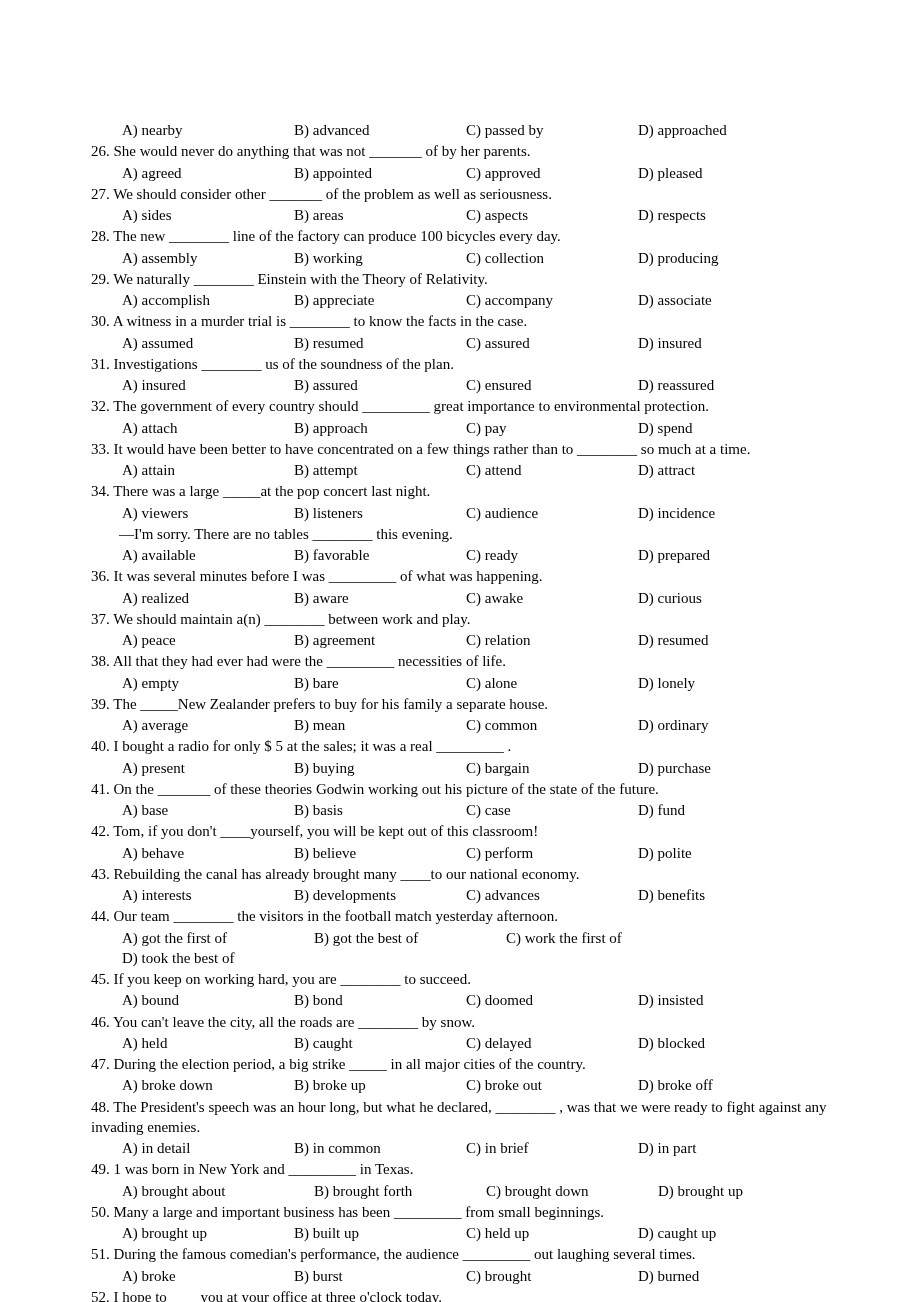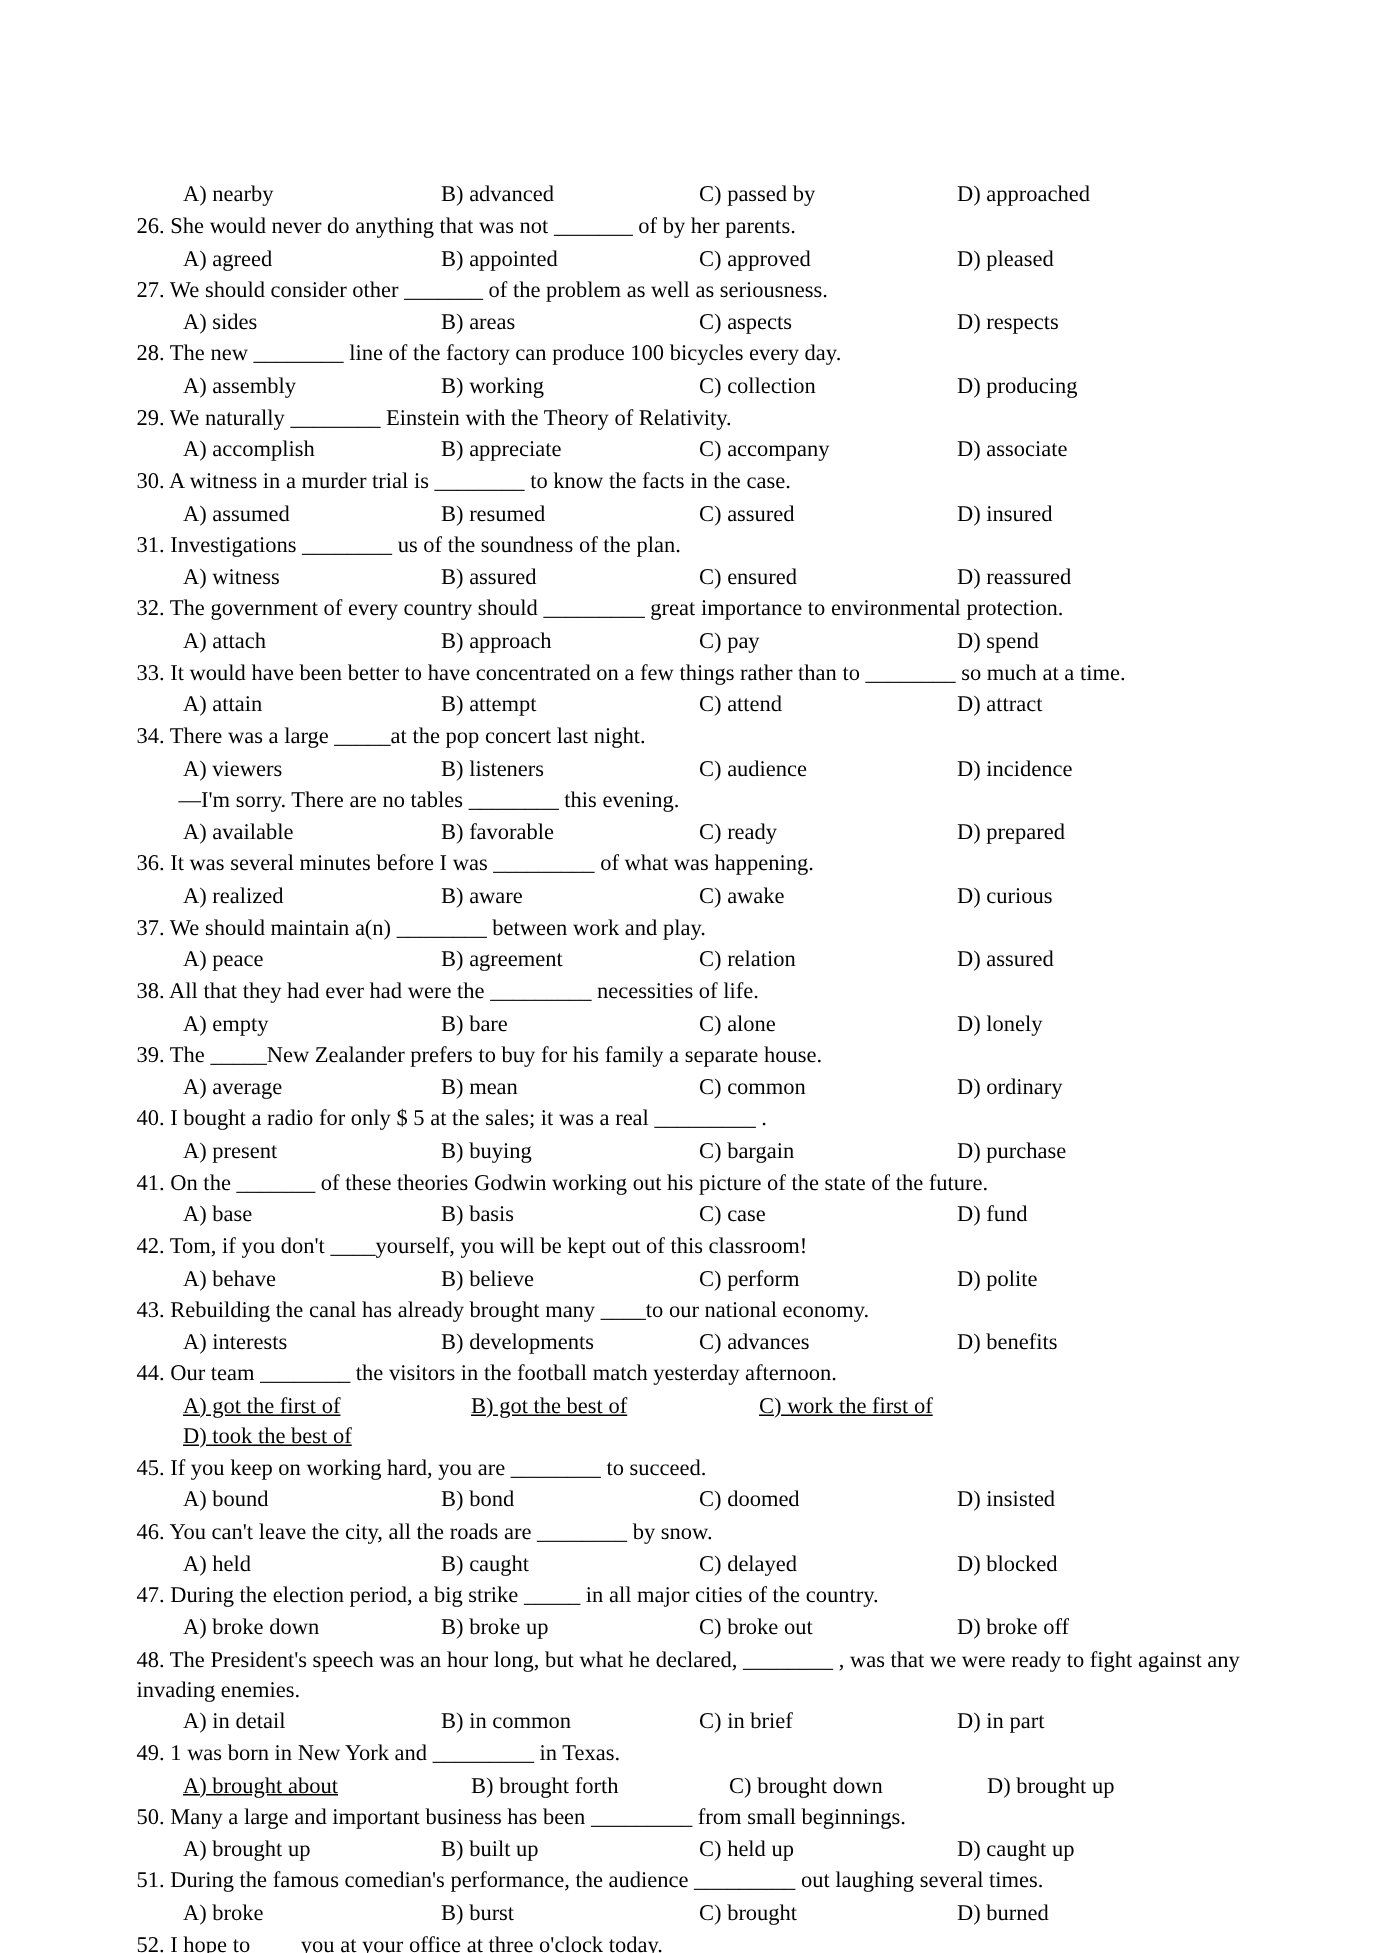--- a/index.html
+++ b/index.html
@@ -17,21 +17,21 @@
   }
   .options {
     padding-left: 32px;
     display: flex;
     flex-wrap: wrap;
   }
   .opt {
     min-width: 160px;
     padding-right: 12px;
   }
-  .opt.wide { min-width: 180px; text-decoration: underline; }
+  .opt.wide { min-width: 180px; }
 </style>
 </head>
 <body>
 
 <div id="content">
     <div class="options">
       <span class="opt">A) nearby</span>
       <span class="opt">B) advanced</span>
       <span class="opt">C) passed by</span>
       <span class="opt">D) approached</span>
@@ -66,21 +66,21 @@
     </div>
     <div class="q-line">30. A witness in a murder trial is ________  to know the facts in the case.</div>
     <div class="options">
       <span class="opt">A) assumed</span>
       <span class="opt">B) resumed</span>
       <span class="opt">C) assured</span>
       <span class="opt">D) insured</span>
     </div>
     <div class="q-line">31. Investigations ________  us of the soundness of the plan.</div>
     <div class="options">
-      <span class="opt">A) witness</span>
+      <span class="opt">A) insured</span>
       <span class="opt">B) assured</span>
       <span class="opt">C) ensured</span>
       <span class="opt">D) reassured</span>
     </div>
     <div class="q-line">32. The government of every country should _________  great importance to environmental protection.</div>
     <div class="options">
       <span class="opt">A) attach</span>
       <span class="opt">B) approach</span>
       <span class="opt">C) pay</span>
       <span class="opt">D) spend</span>
@@ -111,21 +111,21 @@
       <span class="opt"> A) realized</span>
       <span class="opt">B) aware</span>
       <span class="opt">C) awake</span>
       <span class="opt">D) curious</span>
     </div>
     <div class="q-line">37. We  should maintain a(n) ________  between work and play.</div>
     <div class="options">
       <span class="opt">A) peace</span>
       <span class="opt">B) agreement</span>
       <span class="opt">C) relation</span>
-      <span class="opt">D) assured</span>
+      <span class="opt">D) resumed</span>
     </div>
     <div class="q-line">38.  All that they had ever had were the _________  necessities of life.</div>
     <div class="options">
       <span class="opt"> A)  empty</span>
       <span class="opt">B) bare</span>
       <span class="opt">C) alone</span>
       <span class="opt">D) lonely</span>
     </div>
     <div class="q-line">39.  The _____New Zealander prefers to buy for his family a separate house.</div>
     <div class="options">

